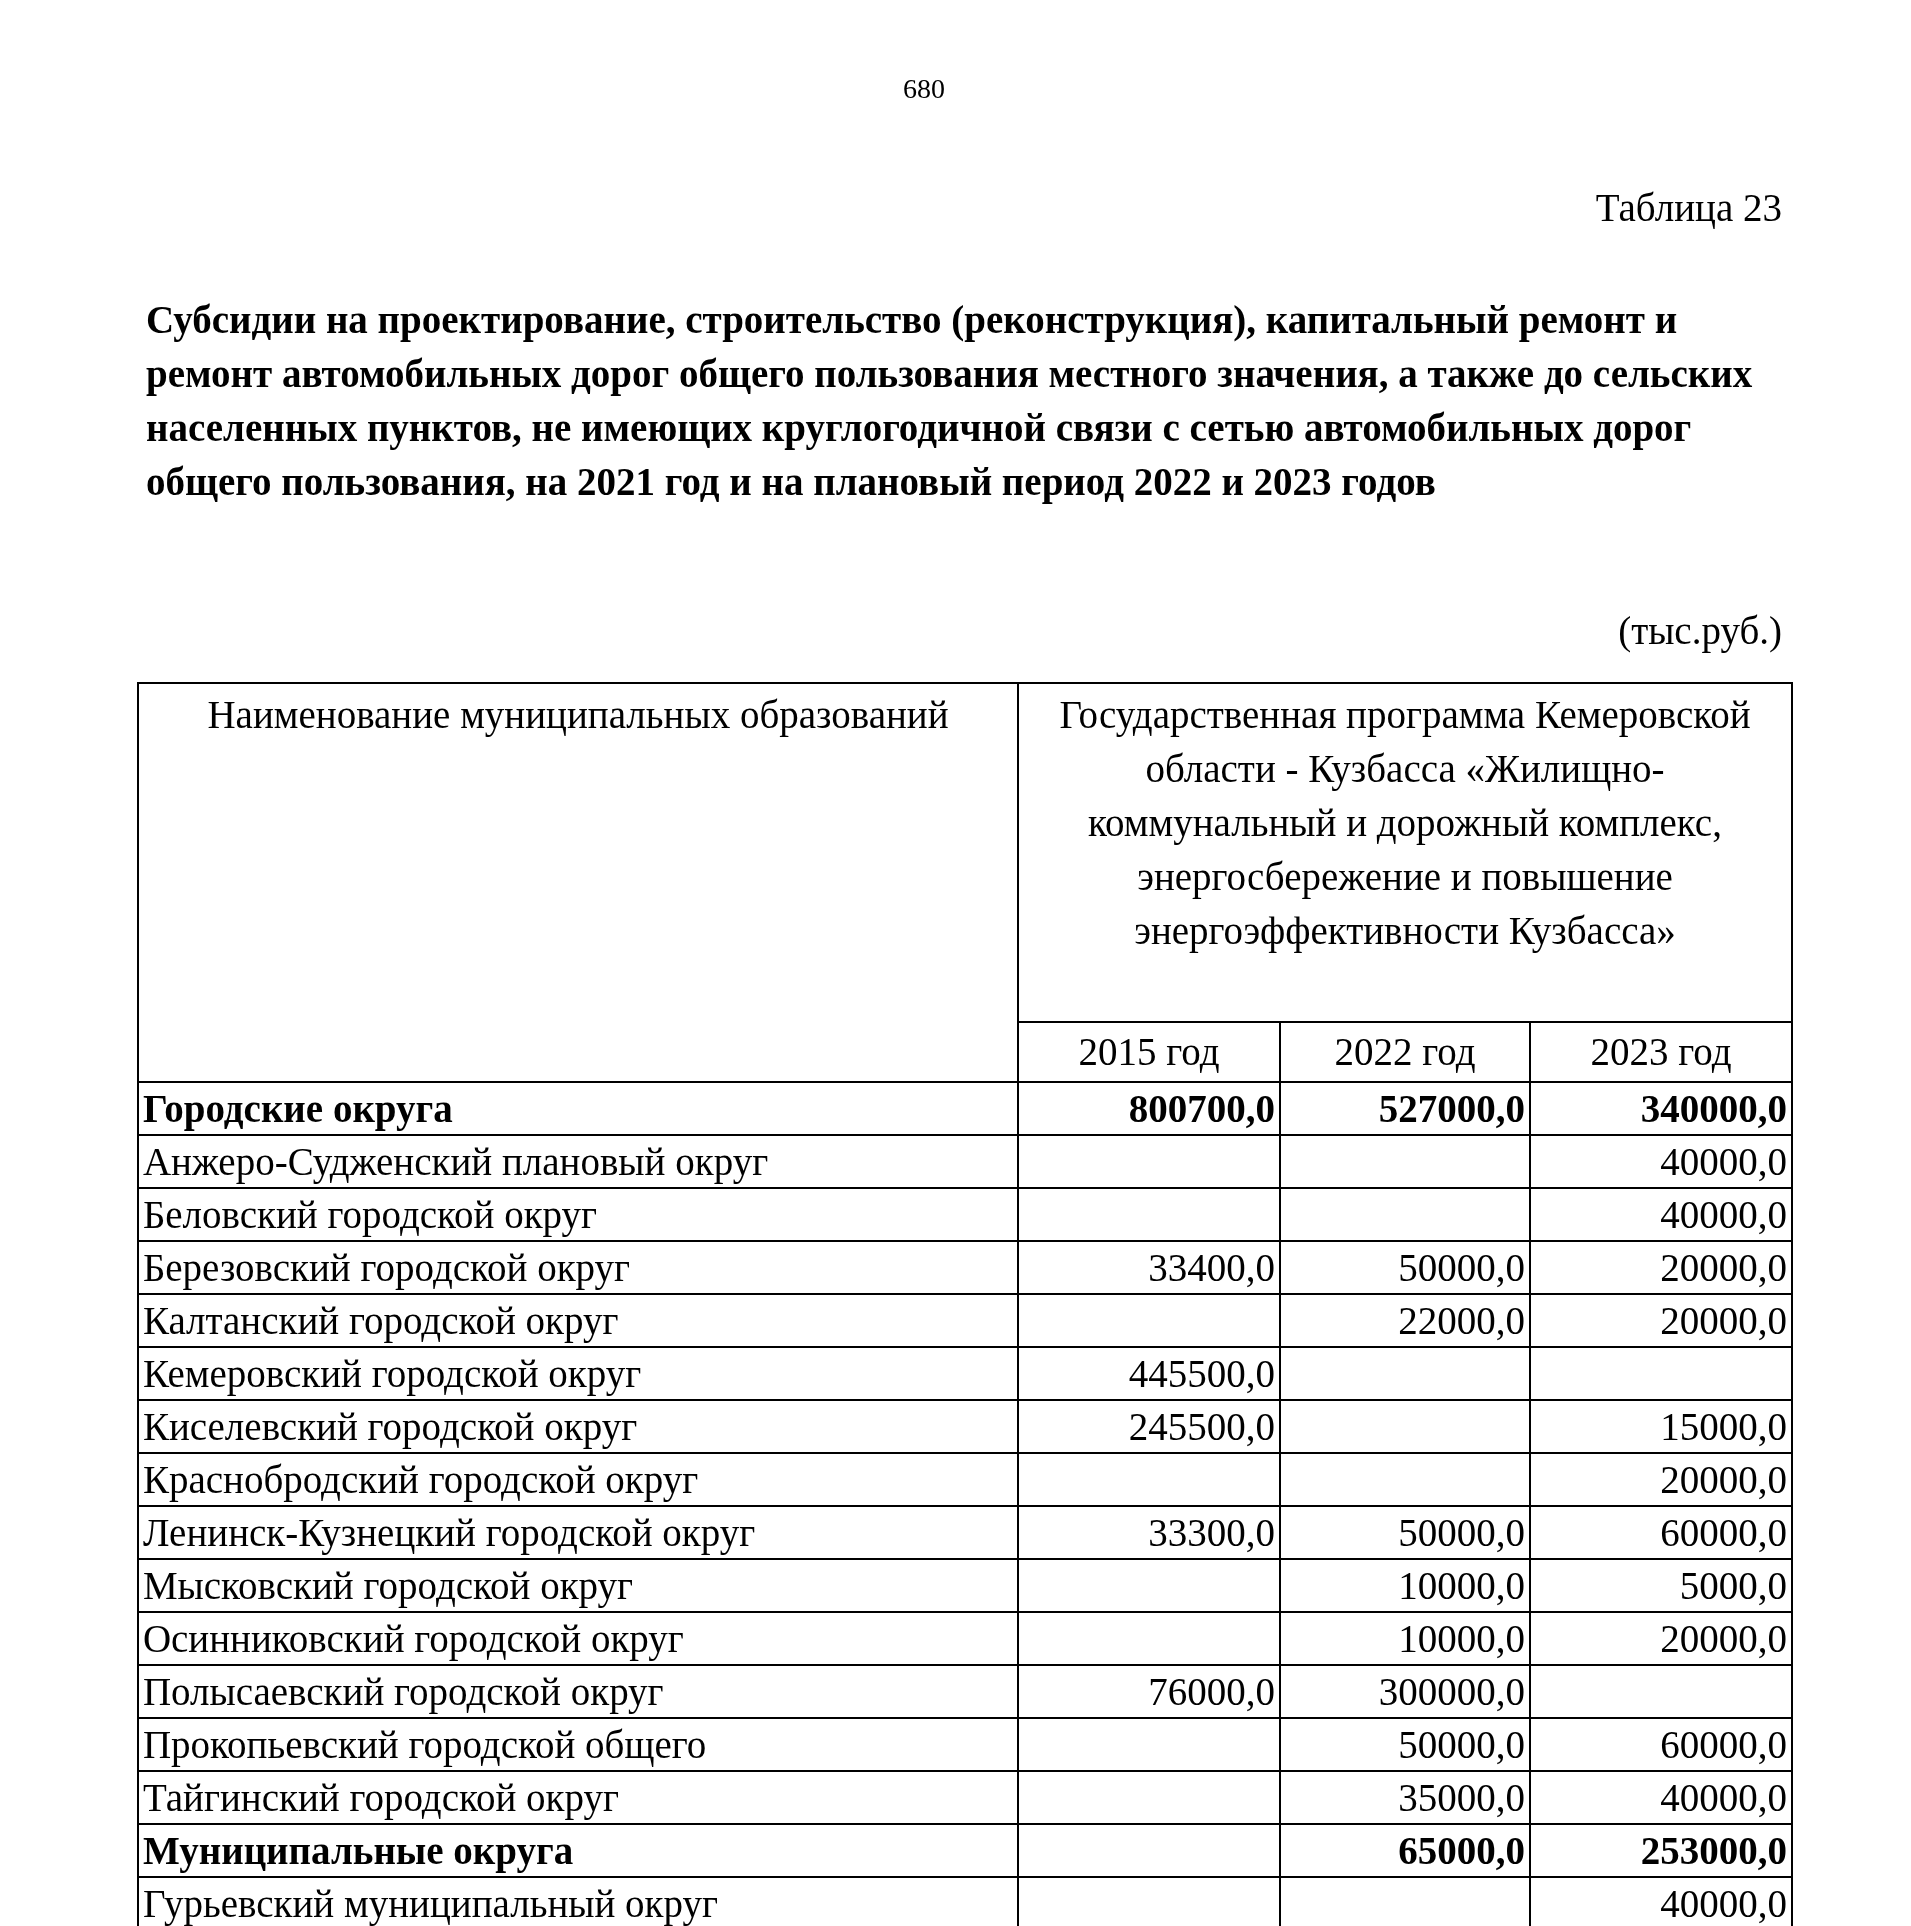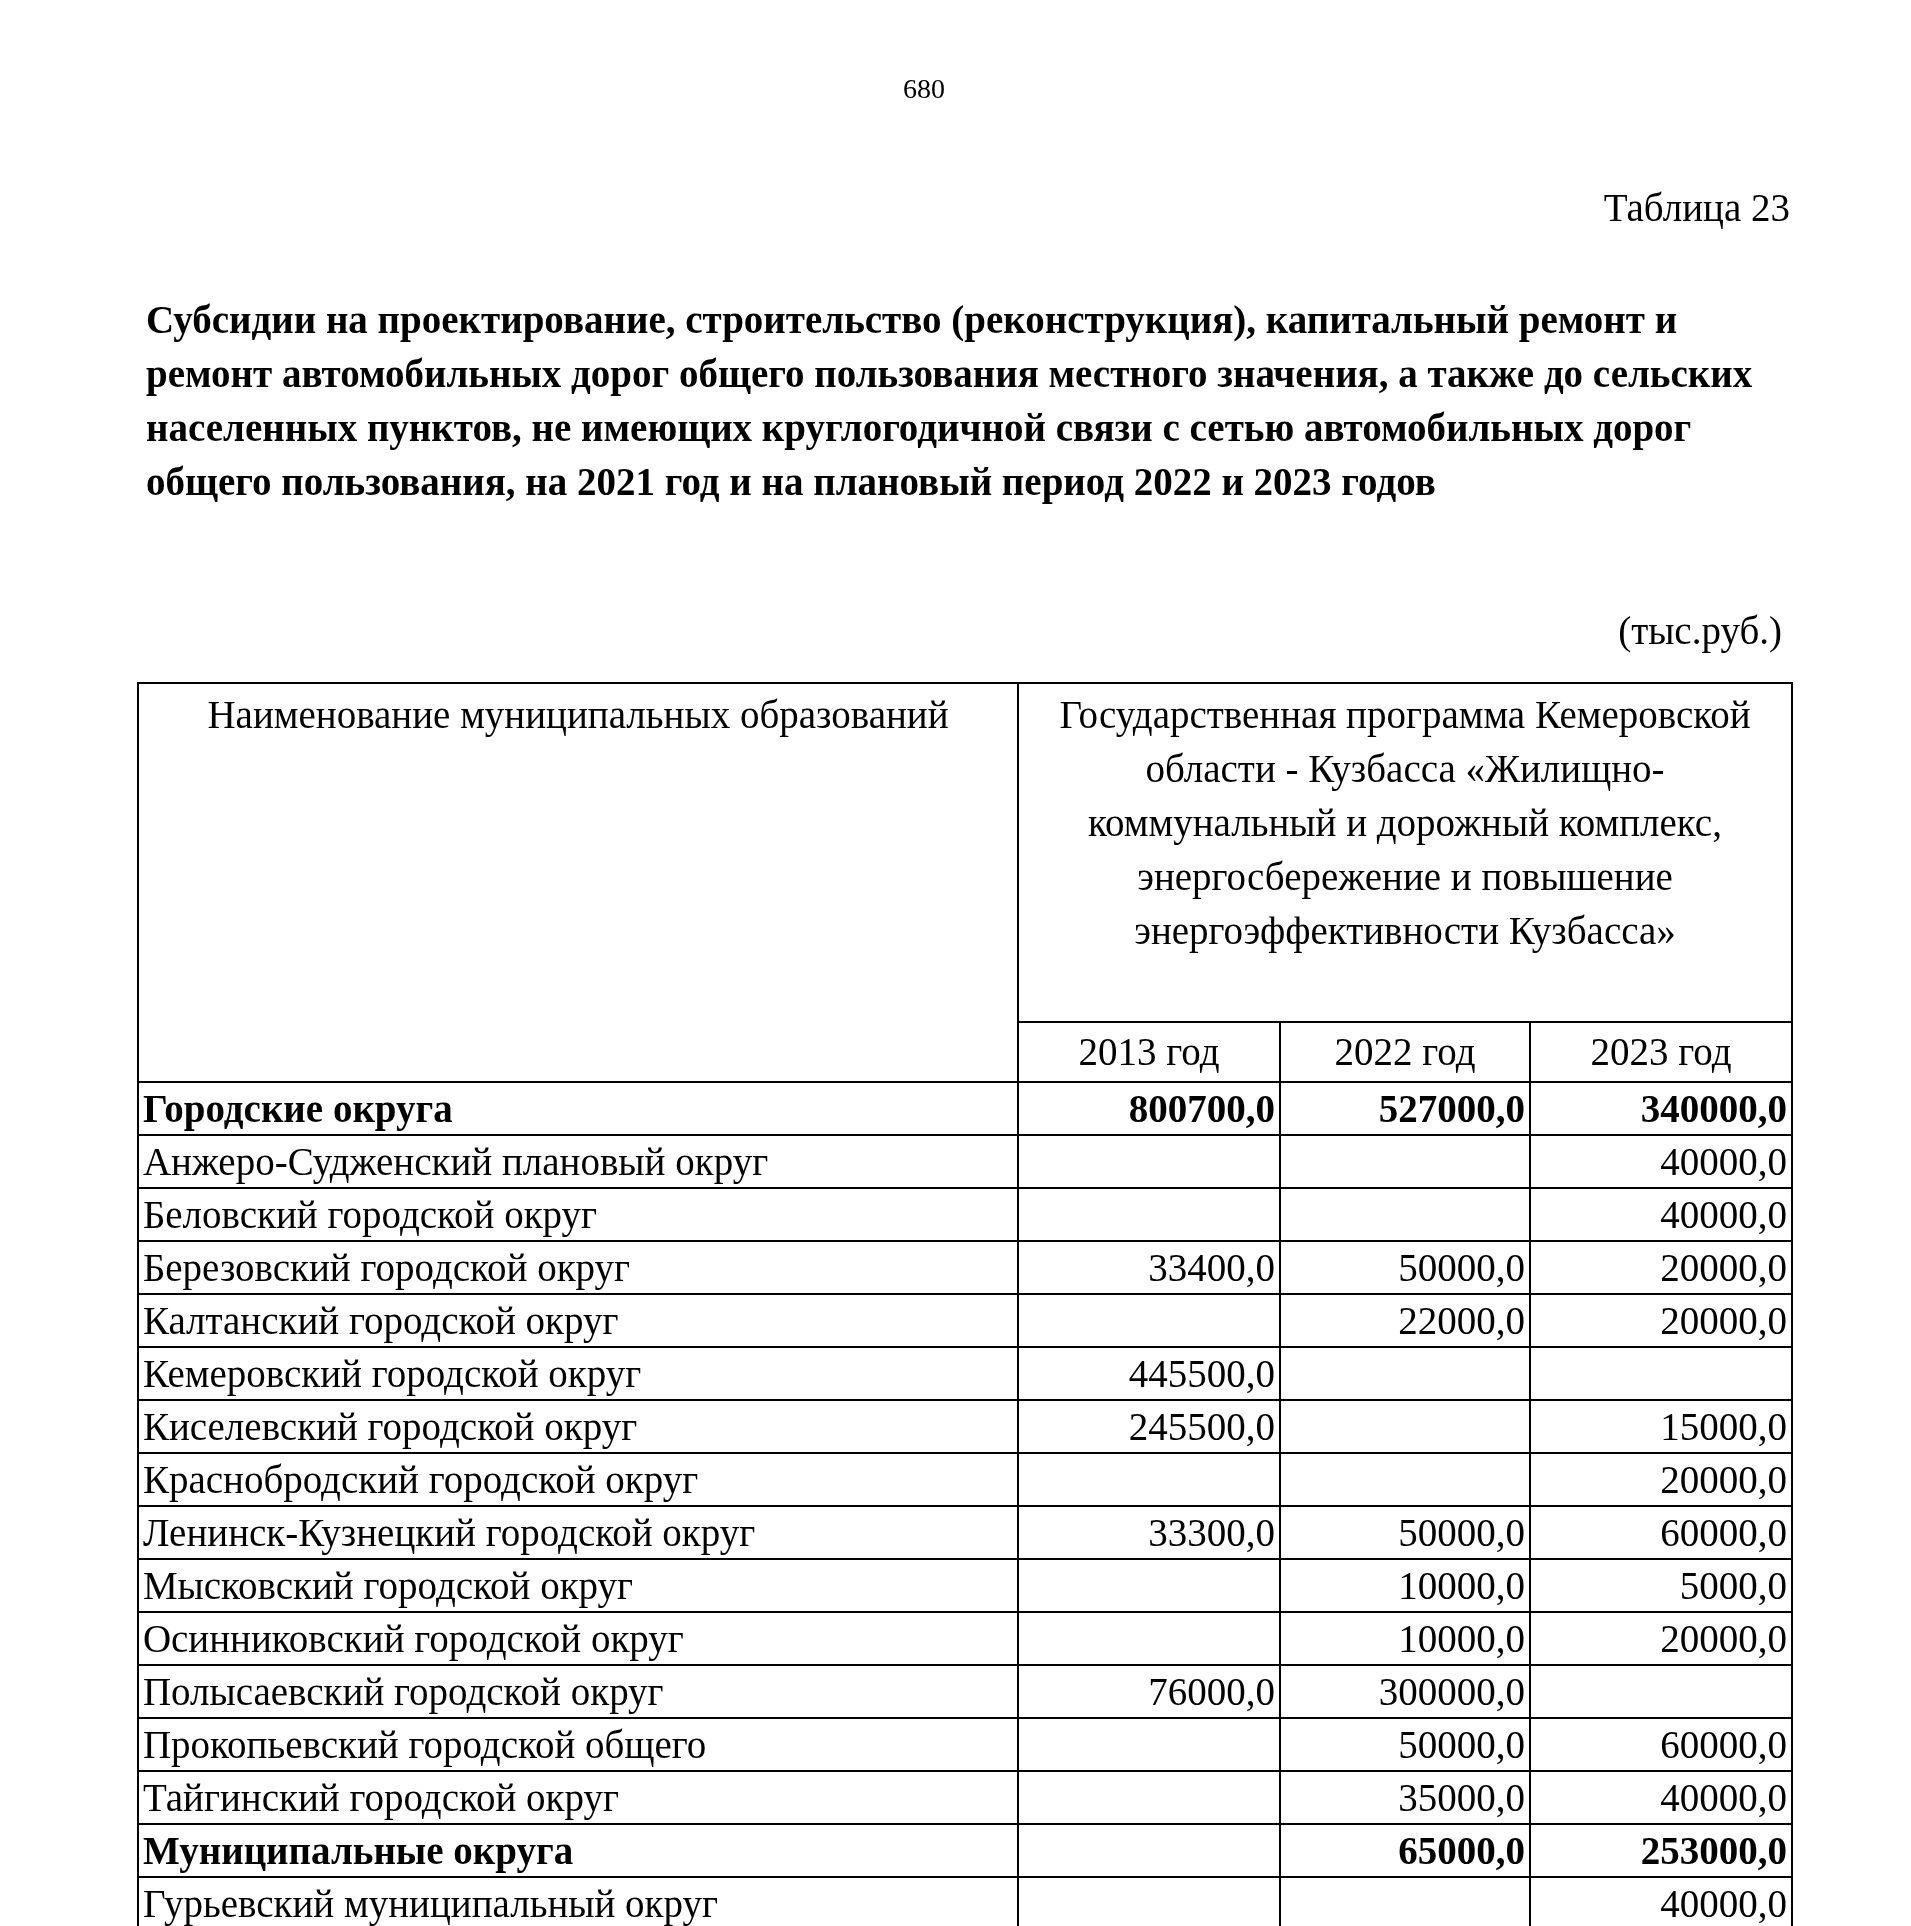--- a/index.html
+++ b/index.html
@@ -1,18 +1,18 @@
 <!DOCTYPE html>
 <html style="font-size:6.2px"><head>
 <meta charset="utf-8">
 <style>
   html, body { margin: 0; padding: 0; background: #ffffff; }
   body { width: 1911px; height: 2703px; position: relative; font-family: "Liberation Serif", "DejaVu Serif", serif; color: #000; }
   .page-number { position: absolute; top: 73px; left: 0; width: 1848px; text-align: center; font-size: 28px; }
-  .table-number { position: absolute; top: 185px; right: 121px; font-size: 39px; }
+  .table-number { position: absolute; top: 185px; right: 129px; font-size: 39px; }
   .title { position: absolute; top: 293px; left: 146px; width: 1637px; text-align: left; font-weight: bold; font-size: 39px; line-height: 54px; }
   .units { position: absolute; top: 608px; right: 129px; font-size: 39px; }
   table.main { position: absolute; top: 682px; left: 137px; width: 1655px; border-collapse: collapse; table-layout: fixed; font-size: 39px; }
   table.main td { border: 2.7px solid #000; padding: 0 3.9px; vertical-align: middle; }
   col.c-name { width: 880px; }
   col.c-y1 { width: 262px; }
   col.c-y2 { width: 250px; }
   col.c-y3 { width: 262px; }
   .th-name { vertical-align: top !important; text-align: center; padding-top: 3.9px !important; line-height: 54px; margin-top: 11px; }
   .th-prog { text-align: center; vertical-align: top !important; height: 333px; line-height: 54px; padding-top: 3.9px !important; }
@@ -35,21 +35,21 @@
       <col class="c-y1">
       <col class="c-y2">
       <col class="c-y3">
   </colgroup>
   <tbody id="tbody">
     <tr>
       <td class="th-name" rowspan="2">Наименование муниципальных образований</td>
       <td class="th-prog" colspan="3">Государственная программа Кемеровской области - Кузбасса «Жилищно-коммунальный и дорожный комплекс, энергосбережение и повышение энергоэффективности Кузбасса»</td>
     </tr>
     <tr>
-      <td class="th-year">2013 год</td>
+      <td class="th-year">2015 год</td>
       <td class="th-year">2022 год</td>
       <td class="th-year">2023 год</td>
     </tr>
   <tr class="data bold">
         <td>Городские округа</td>
         <td class="num">800700,0</td>
         <td class="num">527000,0</td>
         <td class="num">340000,0</td>
       </tr>
       <tr class="data">

